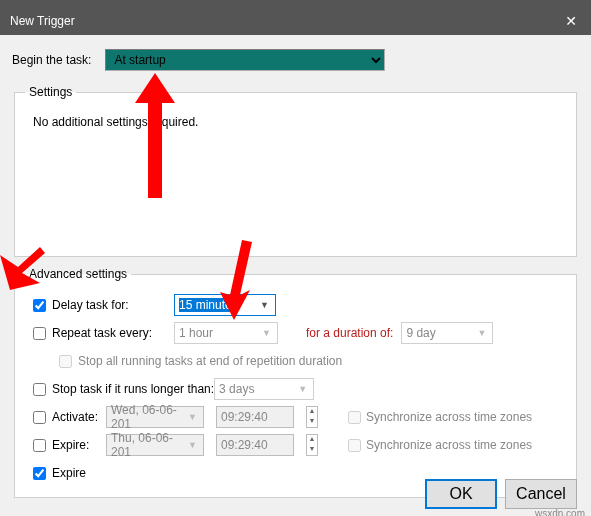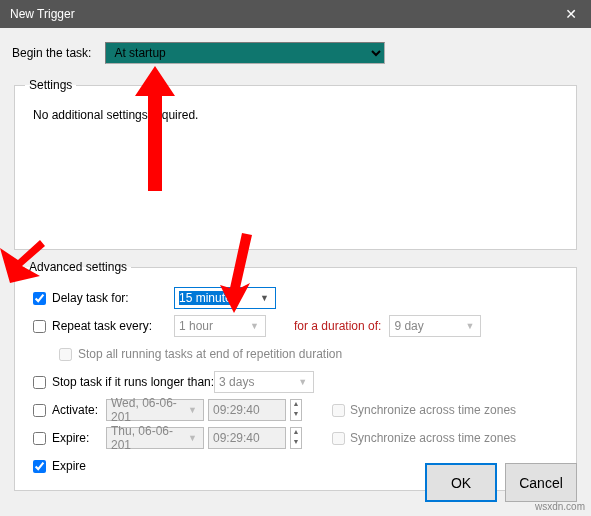--- a/index.html
+++ b/index.html
@@ -14,21 +14,21 @@
       overflow: hidden;
       position: relative;
     }
     .titlebar {
       background: #555;
       color: #fff;
       height: 28px;
       display: flex;
       align-items: center;
       justify-content: space-between;
-      padding: 0 0 0 10px;
+      padding: 7px 0 0 10px;
     }
     .titlebar-title { font-size: 12px; }
     .close-btn {
       width: 40px;
       height: 28px;
       display: flex;
       align-items: center;
       justify-content: center;
       color: #fff;
       font-size: 14px;
@@ -89,40 +89,40 @@
       font-size: 12px;
       box-sizing: border-box;
       padding: 0 4px;
     }
     .combo.sel { border-color: #0078d7; color:#000; }
     .combo.sel .seltxt { background:#0078d7; color:#fff; }
     .disabled, .disabled * { color: #888; }
     .disabled input, .disabled select, .disabled .combo { color:#888; background:#f0f0f0; border-color:#bdbdbd;}
     .sub-indent { margin-left: 30px; }
     .dur-lbl { margin: 0 8px 0 28px; color:#b91c1c;}
-    .dt-group { display:flex; align-items:center; gap:4px;}
+    .dt-group { display:flex; align-items:center; gap:12px;}
     .dt-label { width:54px; display:inline-block;}
     .date-input { width:98px; }
     .time-input { width:78px; }
     .spinner { width:12px; display:inline-flex; flex-direction:column; border:1px solid #bdbdbd; height:22px; box-sizing:border-box;}
     .spinner span { flex:1; font-size:7px; text-align:center; color:#666;}
     .sync-col { margin-left: 26px; display:flex; align-items:center; color:#888;}
     .sync-col input[type="checkbox"]{ margin-right:5px;}
     .footer {
       position: absolute;
       bottom: 14px;
       right: 14px;
       display: flex;
       gap: 8px;
     }
     .btn {
       width: 72px;
-      height: 39px;
+      height: 30px;
       font-family: inherit;
-      font-size: 14px;
+      font-size: 16px;
       background: #e1e1e1;
       border: 1px solid #adadad;
     }
     .btn.ok { border: 2px solid #0078d7; background:#e1e1e1;}
     .arrow {
       position:absolute;
       pointer-events:none;
     }
     .arrow svg { display:block; overflow:visible;}
     .combo { display:flex; align-items:center; justify-content:space-between;}
@@ -163,21 +163,21 @@
         <span class="seltxt">15 minutes</span>
         <span class="caret">▼</span>
       </div>
     </div>
 
     <div class="adv-row">
       <label class="cb">
         <input type="checkbox" style="">
         <span>Repeat task every:</span>
       </label>
-      <div class="combo" style="width:92px; color:#888; border-color:#d0d0d0;">
+      <div class="combo" style="width:104px; color:#888; border-color:#d0d0d0;">
         <span>1 hour</span>
         <span class="caret dis">▼</span>
       </div>
       <span class="dur-lbl">for a duration of:</span>
       <div class="combo" style="width:92px; color:#888; border-color:#d0d0d0;">
         <span>9 day</span>
         <span class="caret dis">▼</span>
       </div>
     </div>
 

